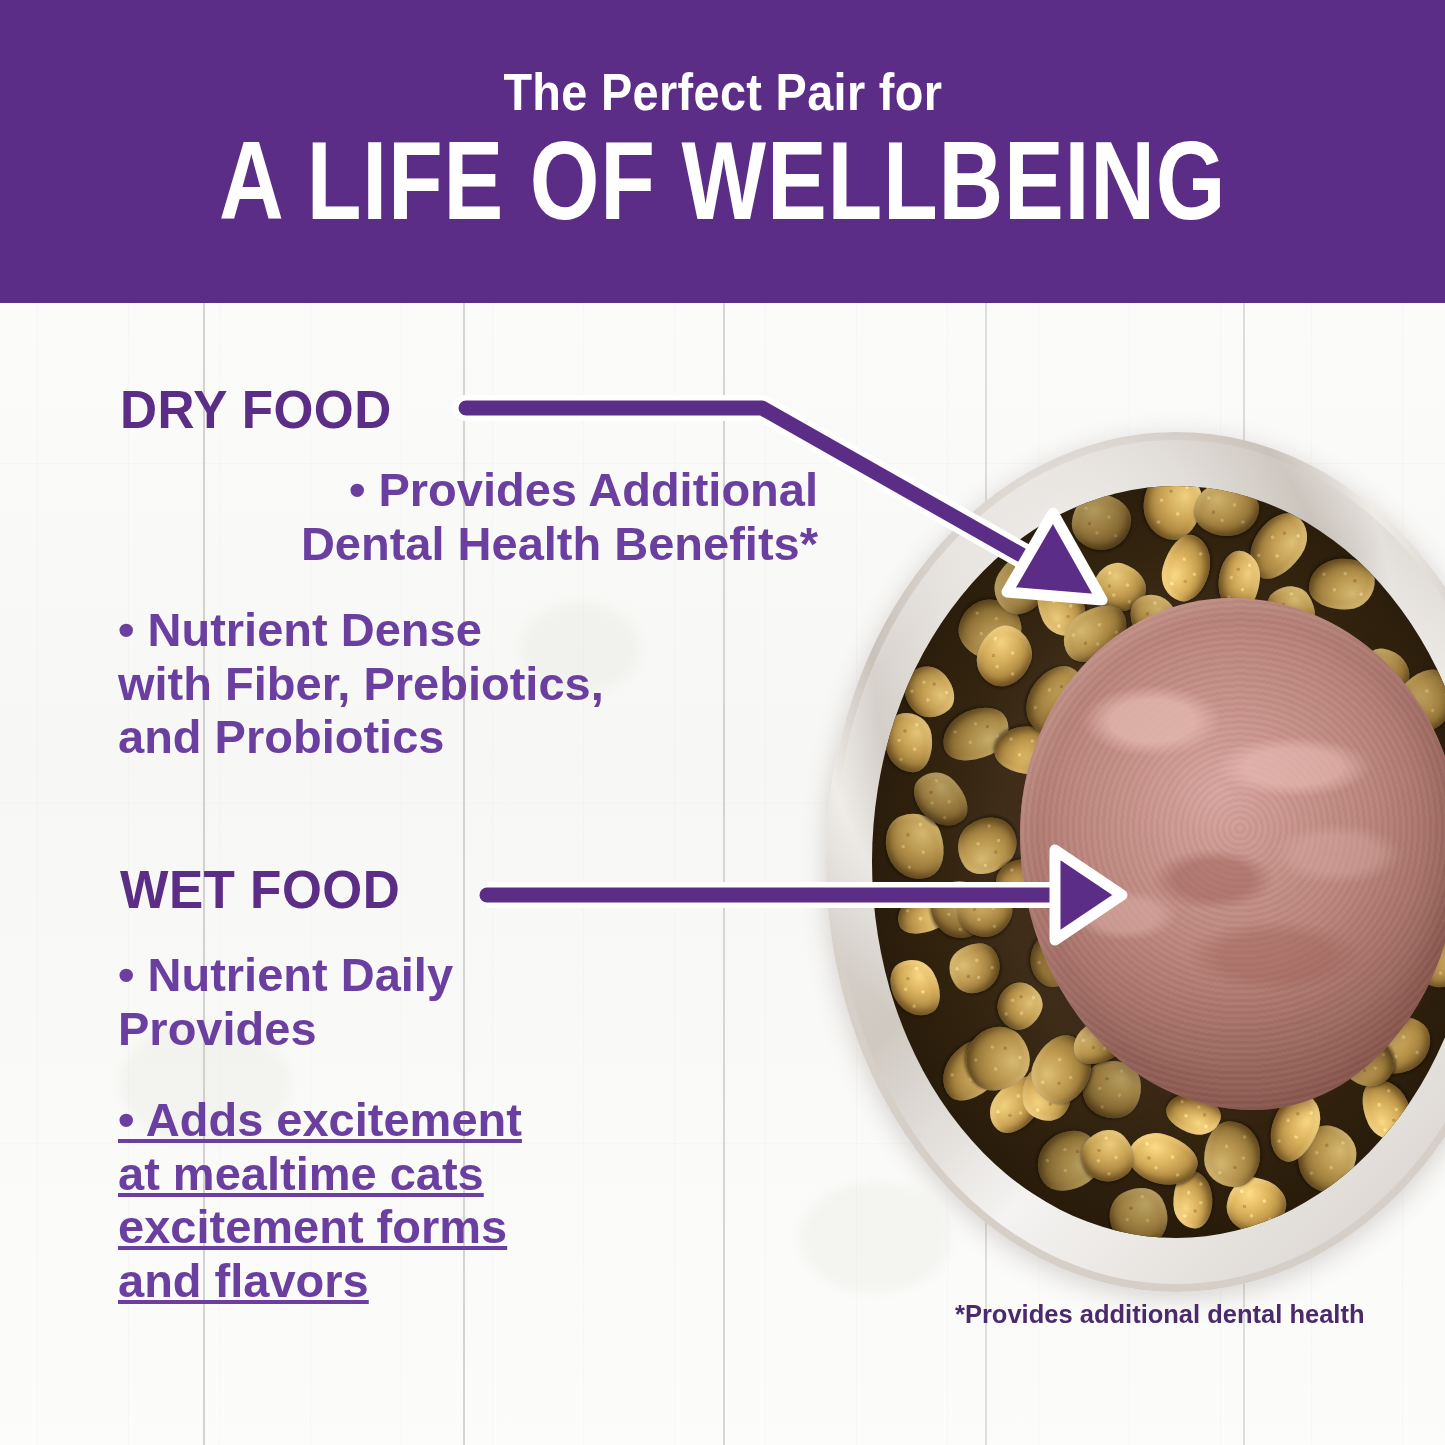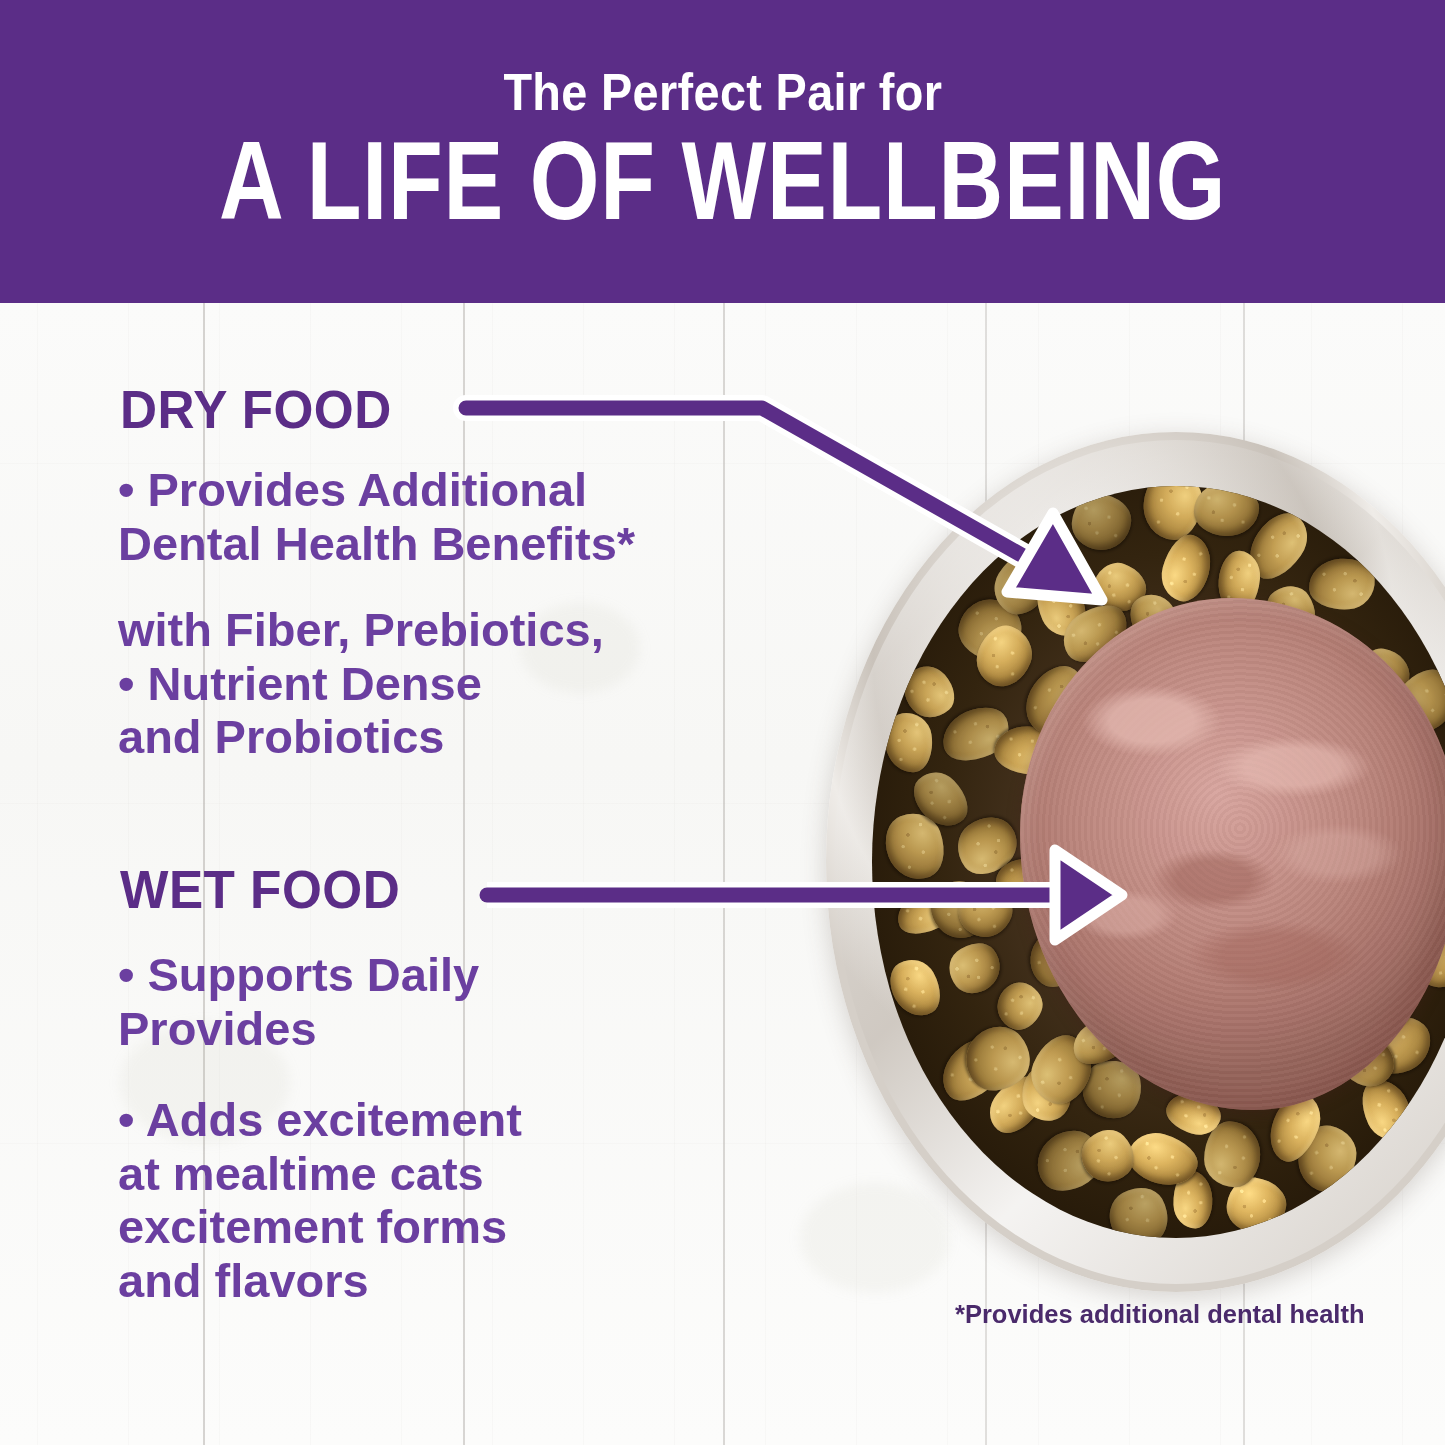--- a/index.html
+++ b/index.html
@@ -53,24 +53,24 @@
 
   .section-head {
     position:absolute; color:#5B2D87; font-weight:700;
     font-size:54px; letter-spacing:.5px; white-space:nowrap;
     transform:scaleX(.95); transform-origin:left center;
   }
   #head-dry { left:120px; top:75px; }
   #head-wet { left:120px; top:555px; }
 
   .bullet-block { position:absolute; color:#6B3FA0; font-size:47px; font-weight:600; line-height:1.14; }
-  #blk-dry-1 { left:118px; top:160px; width:700px; }
+  #blk-dry-1 { left:118px; top:160px; width:700px;text-align:right; }
   #blk-dry-2 { left:118px; top:300px; width:700px; }
   #blk-wet-1 { left:118px; top:645px; width:700px; }
-  #blk-wet-2 { left:118px; top:790px; width:700px; }
+  #blk-wet-2 { left:118px; top:790px; width:700px;text-decoration:underline; }
 
   
   .footnote {
     position:absolute; left:955px; top:1298px; width:420px;
     color:#4A2A6B; font-size:25.5px; font-weight:600; line-height:1.32;
     text-align:left;
   }
 
   
   .bowl-wrap { position:absolute; left:826px; top:432px; width:700px; height:860px; }
@@ -237,29 +237,29 @@
 
   <div class="col-left">
 
     <div class="section-head" id="head-dry">DRY FOOD</div>
 
     <div class="bullet-block" id="blk-dry-1">
         <div style="margin-left: 0px;">• Provides Additional</div>
         <div>Dental Health Benefits*</div>
       </div>
     <div class="bullet-block" id="blk-dry-2">
+        <div style="margin-left: 0px;">• Nutrient Dense</div>
         <div>with Fiber, Prebiotics,</div>
-        <div style="margin-left: 0px;">• Nutrient Dense</div>
         <div>and Probiotics</div>
       </div>
 
     <div class="section-head" id="head-wet">WET FOOD</div>
 
     <div class="bullet-block" id="blk-wet-1">
-        <div style="margin-left: 0px;">• Supports Daily</div>
+        <div style="margin-left: 0px;">• Nutrient Daily</div>
         <div>Provides</div>
       </div>
     <div class="bullet-block" id="blk-wet-2">
         <div style="margin-left: 0px;">• Adds excitement</div>
         <div>at mealtime cats</div>
         <div>excitement forms</div>
         <div>and flavors</div>
       </div>
   </div>
 

